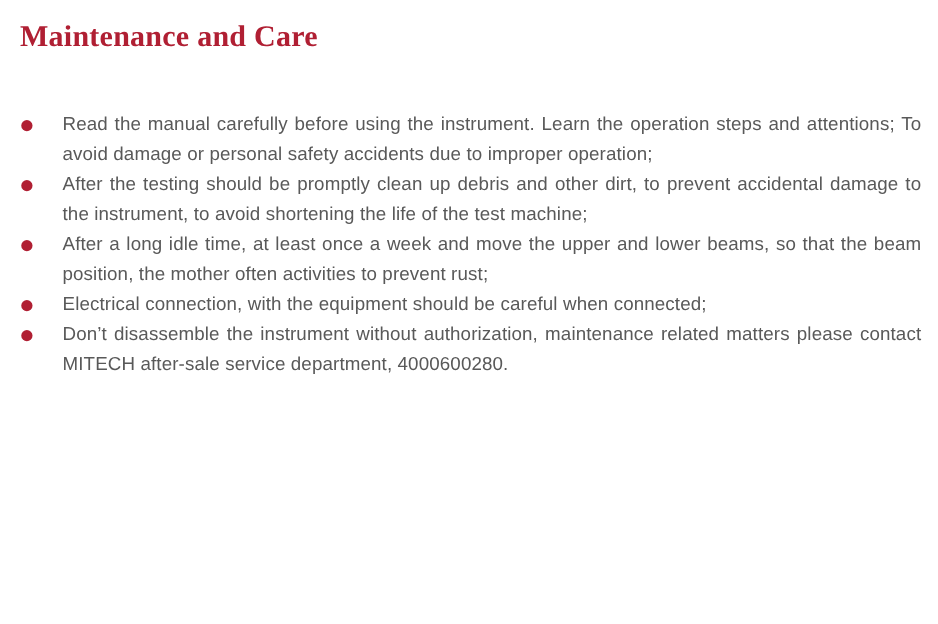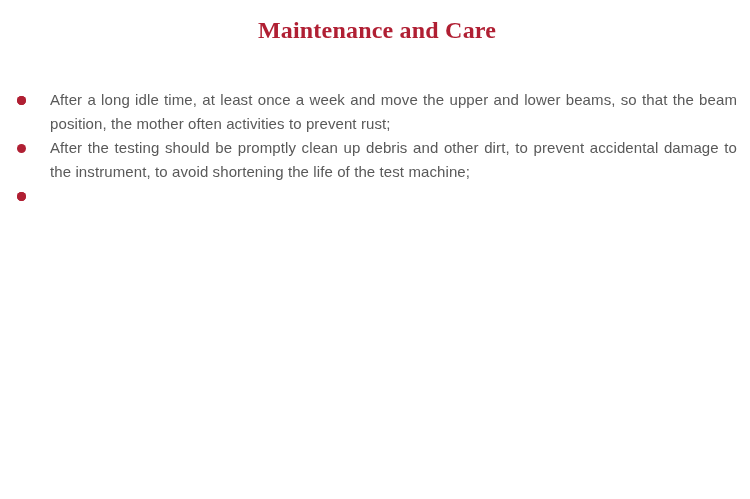--- a/index.html
+++ b/index.html
@@ -9,26 +9,25 @@
   }
   .page {
     position: relative;
     width: 750px;
     height: 499px;
     background: var(--page-bg, #ffffff);
     overflow: hidden;
     font-family: "Liberation Sans", sans-serif;
   }
   .title {
-    margin: 15px 0 0 4px;
+    margin: 15px 0 0 16px;
     font-family: "Liberation Serif", serif;
     font-weight: 700;
     font-size: 24px;
     line-height: 31px;
-    text-align: center;
     color: var(--accent, #b01f33);
     letter-spacing: 0.2px;
   }
   .list {
     list-style: none;
     margin: 42px 0 0 0;
     padding: 0 13px 0 50px;
   }
   .list-item {
     position: relative;
@@ -48,19 +47,19 @@
     border-radius: 50%;
     background: var(--accent, #b01f33);
   }
 </style>
 </head>
 <body>
 
 <div class="page">
   <h1 class="title">Maintenance and Care</h1>
   <ul class="list" id="maintenance-list">
-      <li class="list-item"><span class="bullet"></span></li>
+      <li class="list-item"><span class="bullet"></span><span>Read the manual carefully before using the instrument. Learn the operation steps and attentions; To avoid damage or personal safety accidents due to improper operation;</span></li>
+      <li class="list-item"><span class="bullet"></span><span>After the testing should be promptly clean up debris and other dirt, to prevent accidental damage to the instrument, to avoid shortening the life of the test machine;</span></li>
       <li class="list-item"><span class="bullet"></span><span>After a long idle time, at least once a week and move the upper and lower beams, so that the beam position, the mother often activities to prevent rust;</span></li>
-      <li class="list-item"><span class="bullet"></span><span>After the testing should be promptly clean up debris and other dirt, to prevent accidental damage to the instrument, to avoid shortening the life of the test machine;</span></li>
-      <li class="list-item"><span class="bullet"></span></li>
-      <li class="list-item"><span class="bullet"></span></li>
+      <li class="list-item"><span class="bullet"></span><span>Electrical connection, with the equipment should be careful when connected;</span></li>
+      <li class="list-item"><span class="bullet"></span><span>Don’t disassemble the instrument without authorization, maintenance related matters please contact MITECH after-sale service department, 4000600280.</span></li>
     </ul>
 </div>
 
 </body></html>

